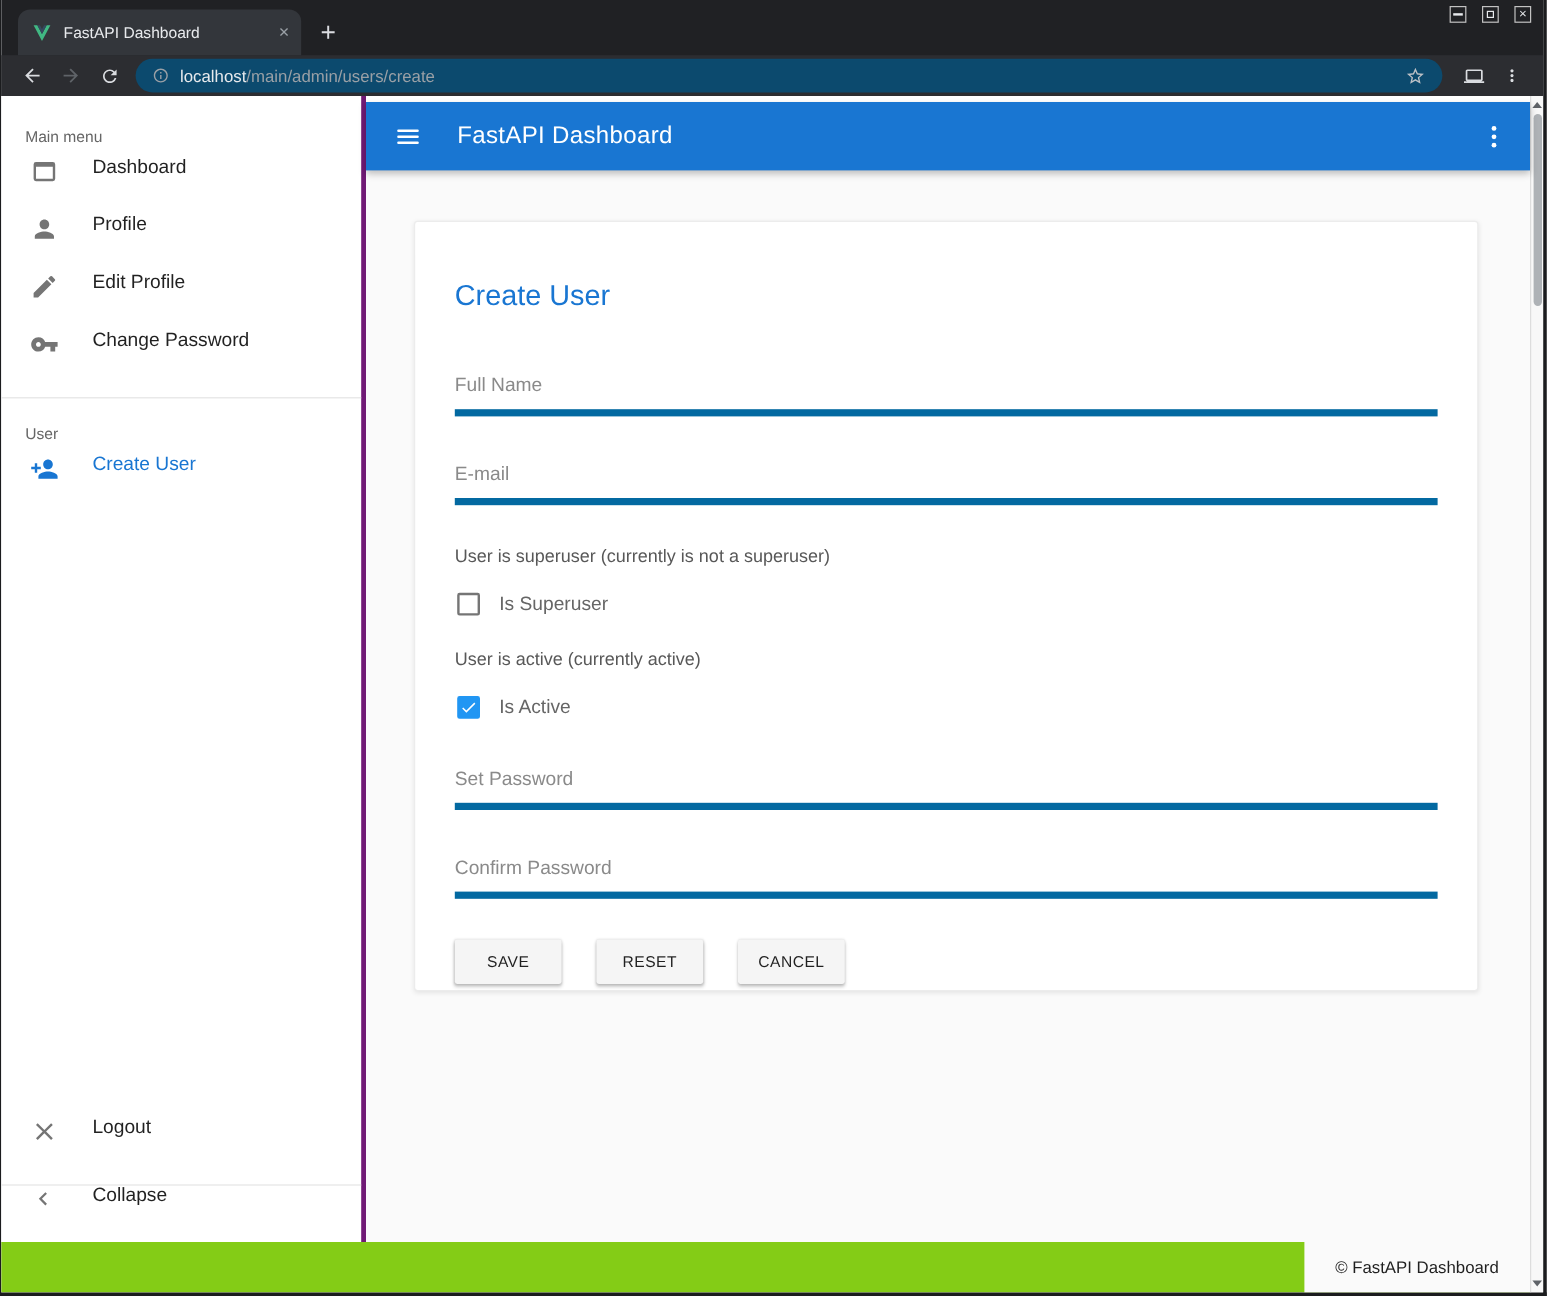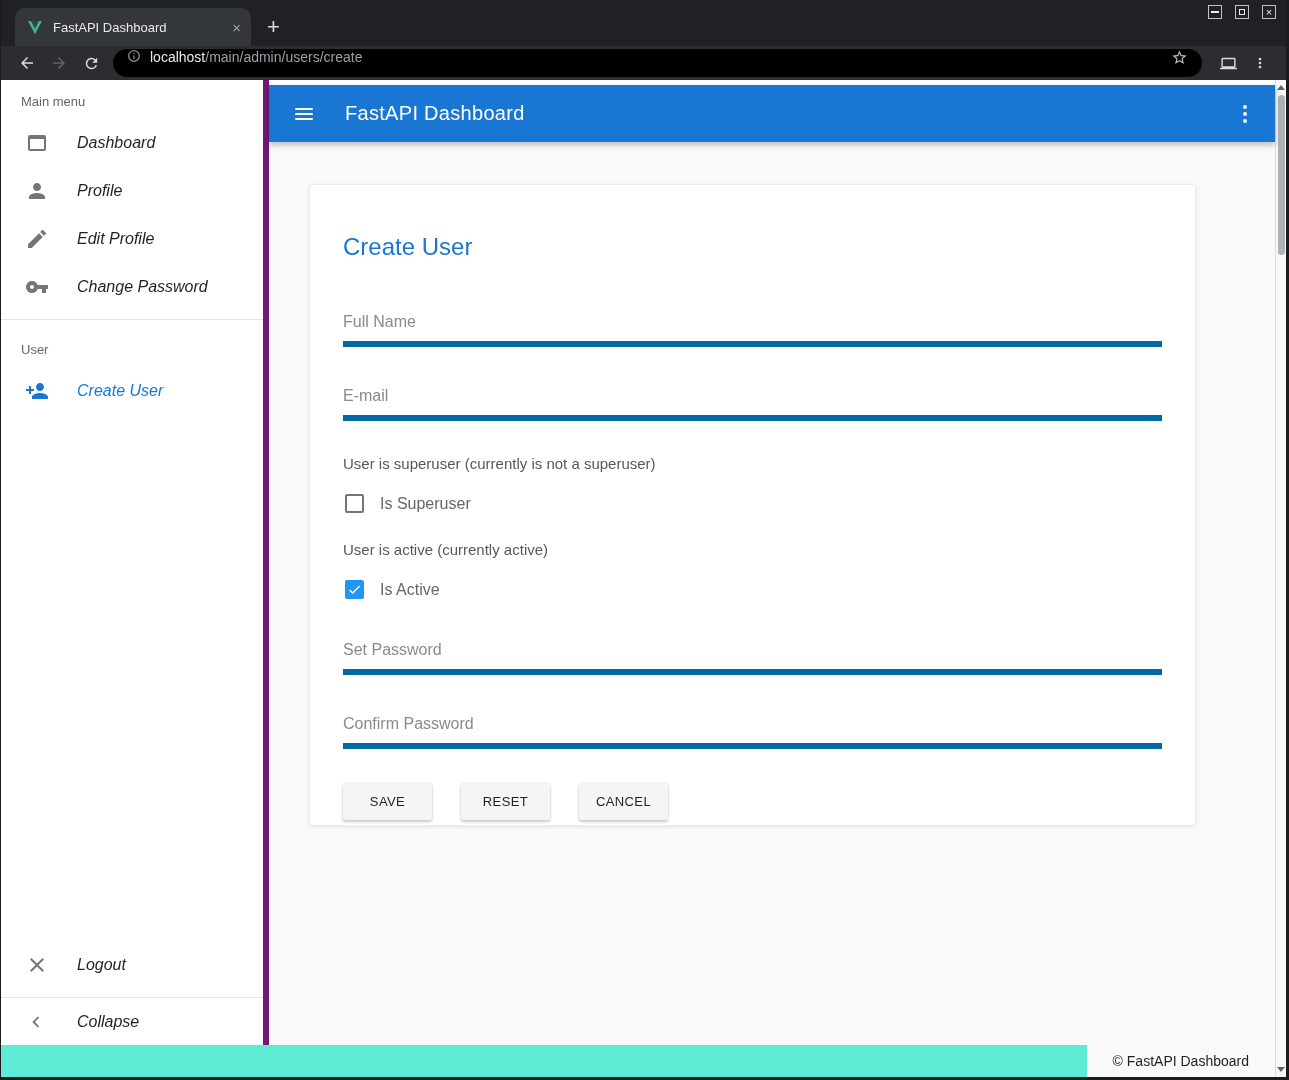--- a/index.html
+++ b/index.html
@@ -18,35 +18,35 @@
   .new-tab { color:#dadce0; font-size:22px; line-height:22px; margin:0 0 8px 16px; cursor:pointer; }
   .win-controls { position:absolute; top:5px; right:10px; display:flex; gap:13px; }
   .win-btn { width:14px; height:14px; border:1px solid #c2c2c2; display:flex; align-items:center; justify-content:center; color:#e8eaed; cursor:pointer; }
   .min-bar { width:8px; height:2px; background:#e8eaed; }
   .max-box { width:6px; height:6px; border:1px solid #e8eaed; }
   .close-x { font-size:11px; line-height:11px; }
 
   .toolbar { height:34px; background:#2c2d31; display:flex; align-items:center; padding:0 10px; }
   .tool-icon { width:32px; display:flex; justify-content:center; align-items:center; color:#dadce0; cursor:pointer; }
   .tool-icon.disabled { color:#5f6368; }
-  .omnibox { flex:1; height:28px; background:#000000; border-radius:14px; margin:0 10px 0 6px; display:flex; padding:0 14px; font-size:14px; }
+  .omnibox { flex:1; height:28px; background:#0c4a6e; border-radius:14px; margin:0 10px 0 6px; display:flex; align-items:center; padding:0 14px; font-size:14px; }
   .omni-info { color:#9aa0a6; display:flex; margin-right:9px; }
   .omni-host { color:#e8eaed; }
   .omni-path { color:#9aa0a6; }
   .omni-star { margin-left:auto; color:#bdc1c6; display:flex; cursor:pointer; }
 
   
   .main-wrap { flex:1; display:flex; min-height:0; }
   .content-col { flex:1; display:flex; flex-direction:column; min-width:0; }
   .body-row { flex:1; display:flex; min-height:0; }
 
   
-  .sidebar { width:268px; background:#fff; border-right:6px solid #701a75; display:flex; flex-direction:column; padding-top:0; flex:0 0 auto; }
+  .sidebar { width:304px; background:#fff; border-right:4px solid #701a75; display:flex; flex-direction:column; padding-top:12px; flex:0 0 auto; }
   .caption { font-size:13px; color:#666; padding:14px 0 10px 20px; }
-  .nav-item { height:48px; display:flex; align-items:center; padding-left:24px; font-size:16px; color:rgba(0,0,0,.87); cursor:pointer;font-style:italic; }
+  .nav-item { height:48px; display:flex; padding-left:24px; font-size:16px; color:rgba(0,0,0,.87); cursor:pointer; }
   .nav-item .ic { width:24px; height:24px; margin-right:28px; color:#757575; flex:0 0 auto; }
   .nav-item.active { color:#1976d2; }
   .nav-item.active .ic { color:#1976d2; }
   .divider { height:1px; background:#e4e4e4; margin:8px 0; }
   .side-spacer { flex:1; }
   .collapse-row { border-top:1px solid #e4e4e4; margin-top:8px; }
   .collapse-row .ic { width:22px; height:22px; margin-right:30px; }
 
   
   .main-col { flex:1; display:flex; flex-direction:column; background:#fafafa; min-width:0; }
@@ -73,21 +73,21 @@
   .cb svg { display:none; position:absolute; top:0; left:0; width:15px; height:15px; }
   .cb.checked { background:#2196f3; border-color:#2196f3; }
   .cb.checked svg { display:block; }
   .cb-label { font-size:16px; color:#666; }
   .btn-row { display:flex; gap:29px; margin-top:32px; }
   .btn { min-width:89px; height:37px; background:#f5f5f5; border:none; border-radius:2px; font-size:13px; font-weight:500;
          color:rgba(0,0,0,.87); box-shadow:0 2px 3px rgba(0,0,0,.2), 0 0 2px rgba(0,0,0,.12); padding:0 16px;
          font-family:inherit; letter-spacing:.4px; cursor:pointer; }
 
   
-  .footer { height:32px; background:#5eead4; display:flex; justify-content:flex-end; flex:0 0 auto; }
+  .footer { height:42px; background:#84cc16; display:flex; justify-content:flex-end; flex:0 0 auto; }
   .footer-panel { background:#fafafa; display:flex; align-items:center; padding:0 26px; font-size:14px; color:#1f1f1f; }
 
   
   .scrollbar { width:11px; background:#f8f8f8; border-left:1px solid #ddd; display:flex; flex-direction:column; align-items:center; flex:0 0 auto; }
   .tri-up { width:0; height:0; border-left:4px solid transparent; border-right:4px solid transparent; border-bottom:5px solid #5f6368; margin:5px 0 3px; cursor:pointer; }
   .tri-down { width:0; height:0; border-left:4px solid transparent; border-right:4px solid transparent; border-top:5px solid #5f6368; margin:3px 0 5px; cursor:pointer; }
   .sb-thumb { width:7px; height:160px; background:#aeb2b6; border-radius:4px; margin-top:2px; cursor:grab; }
   .sb-fill { flex:1; }
 </style>
 </head>

